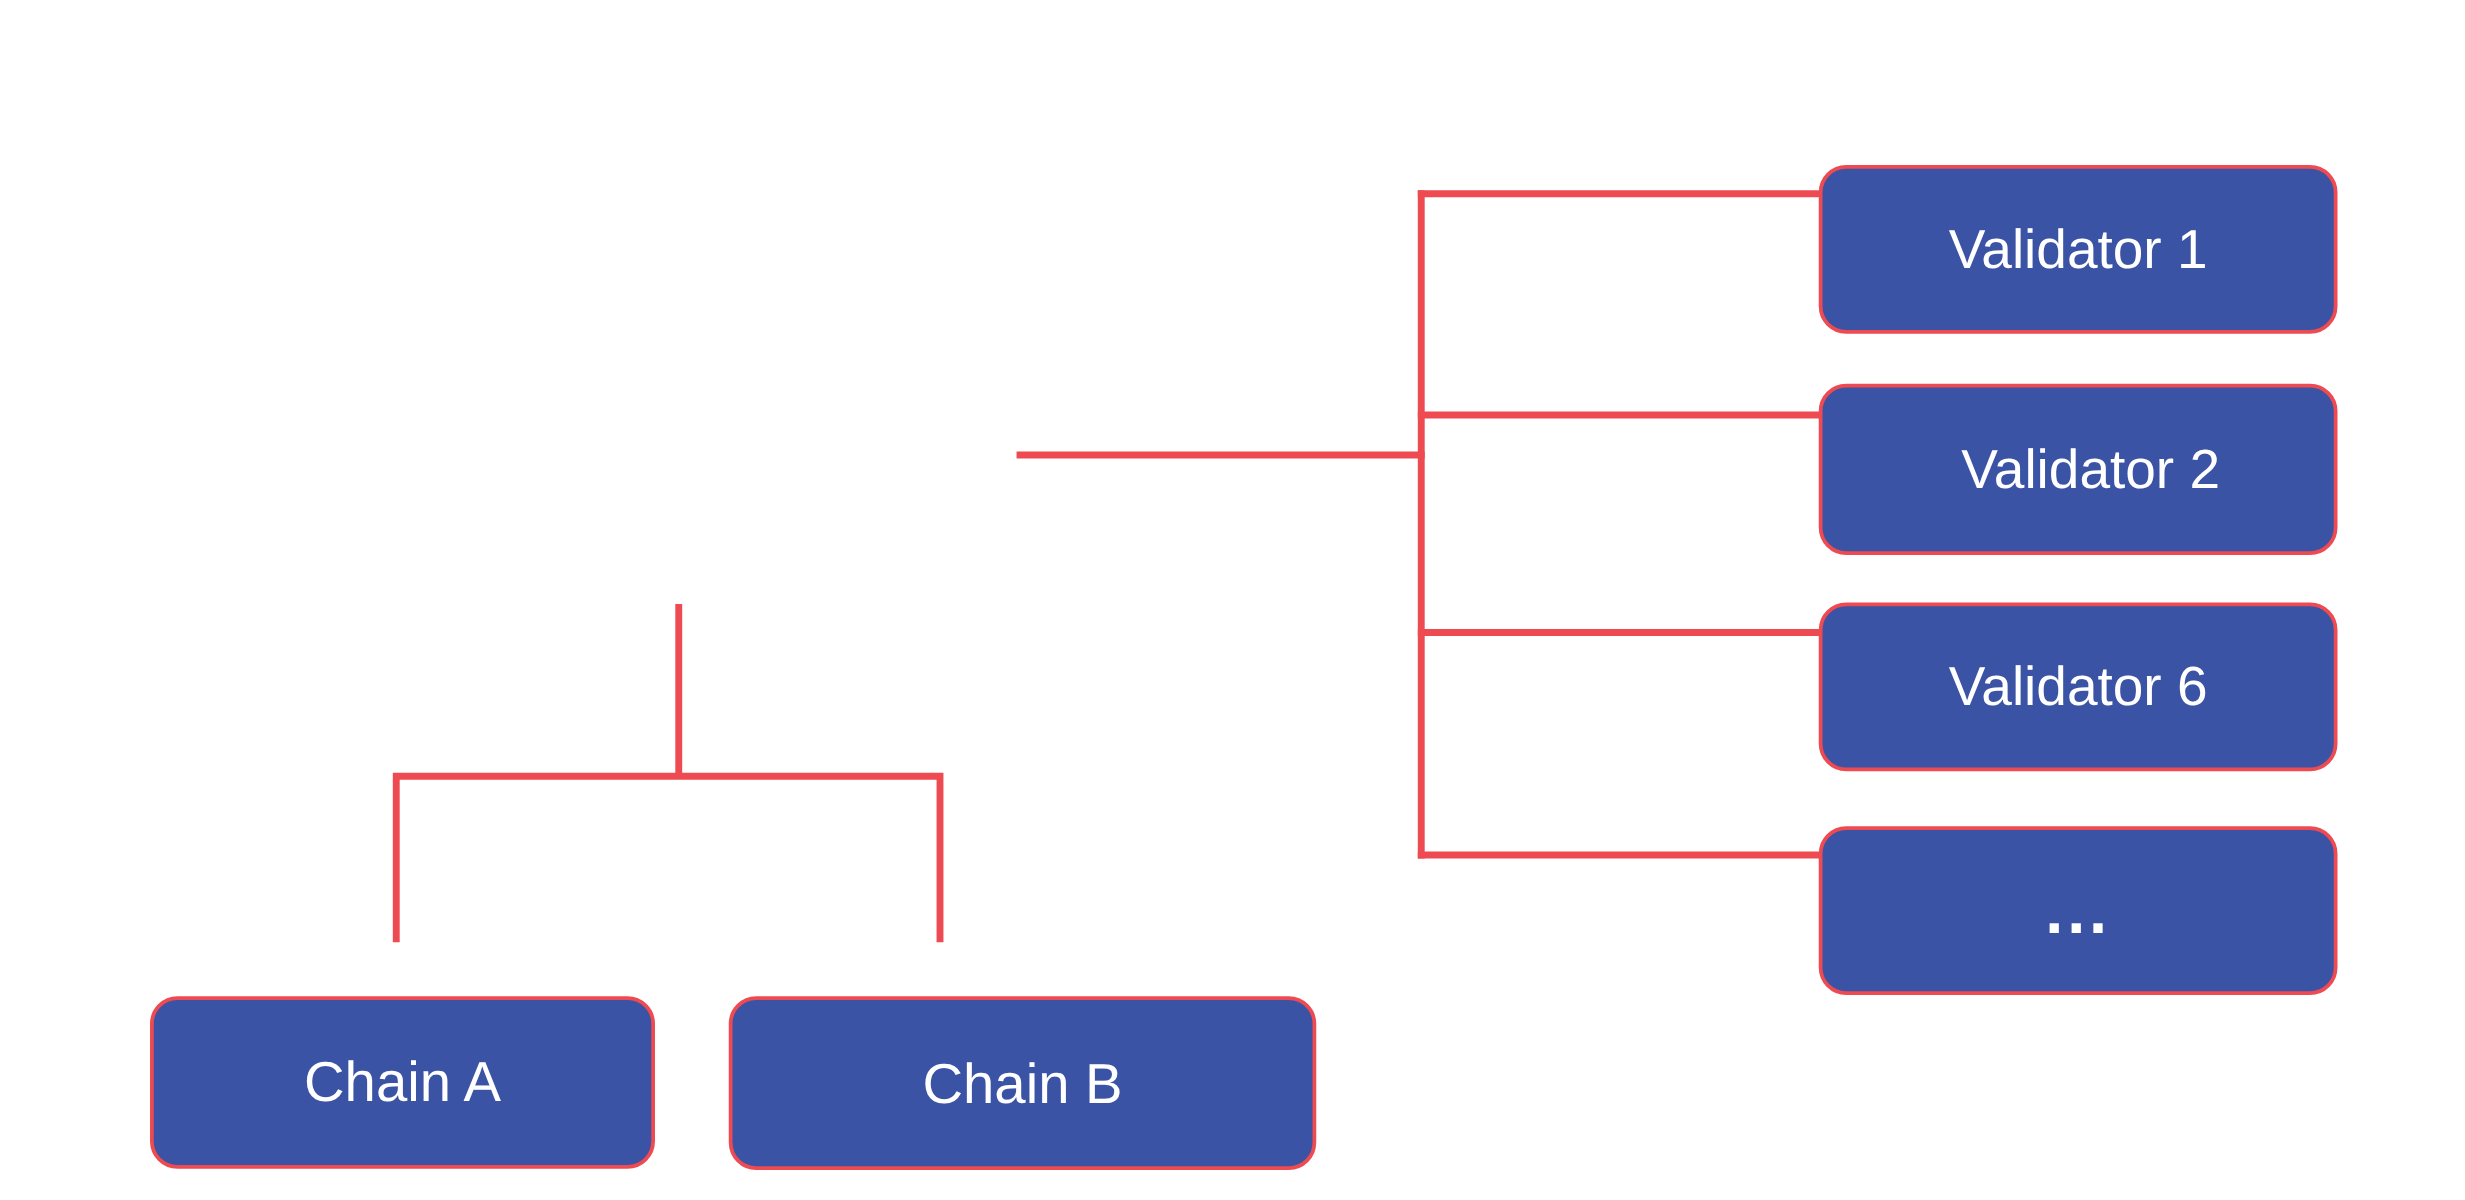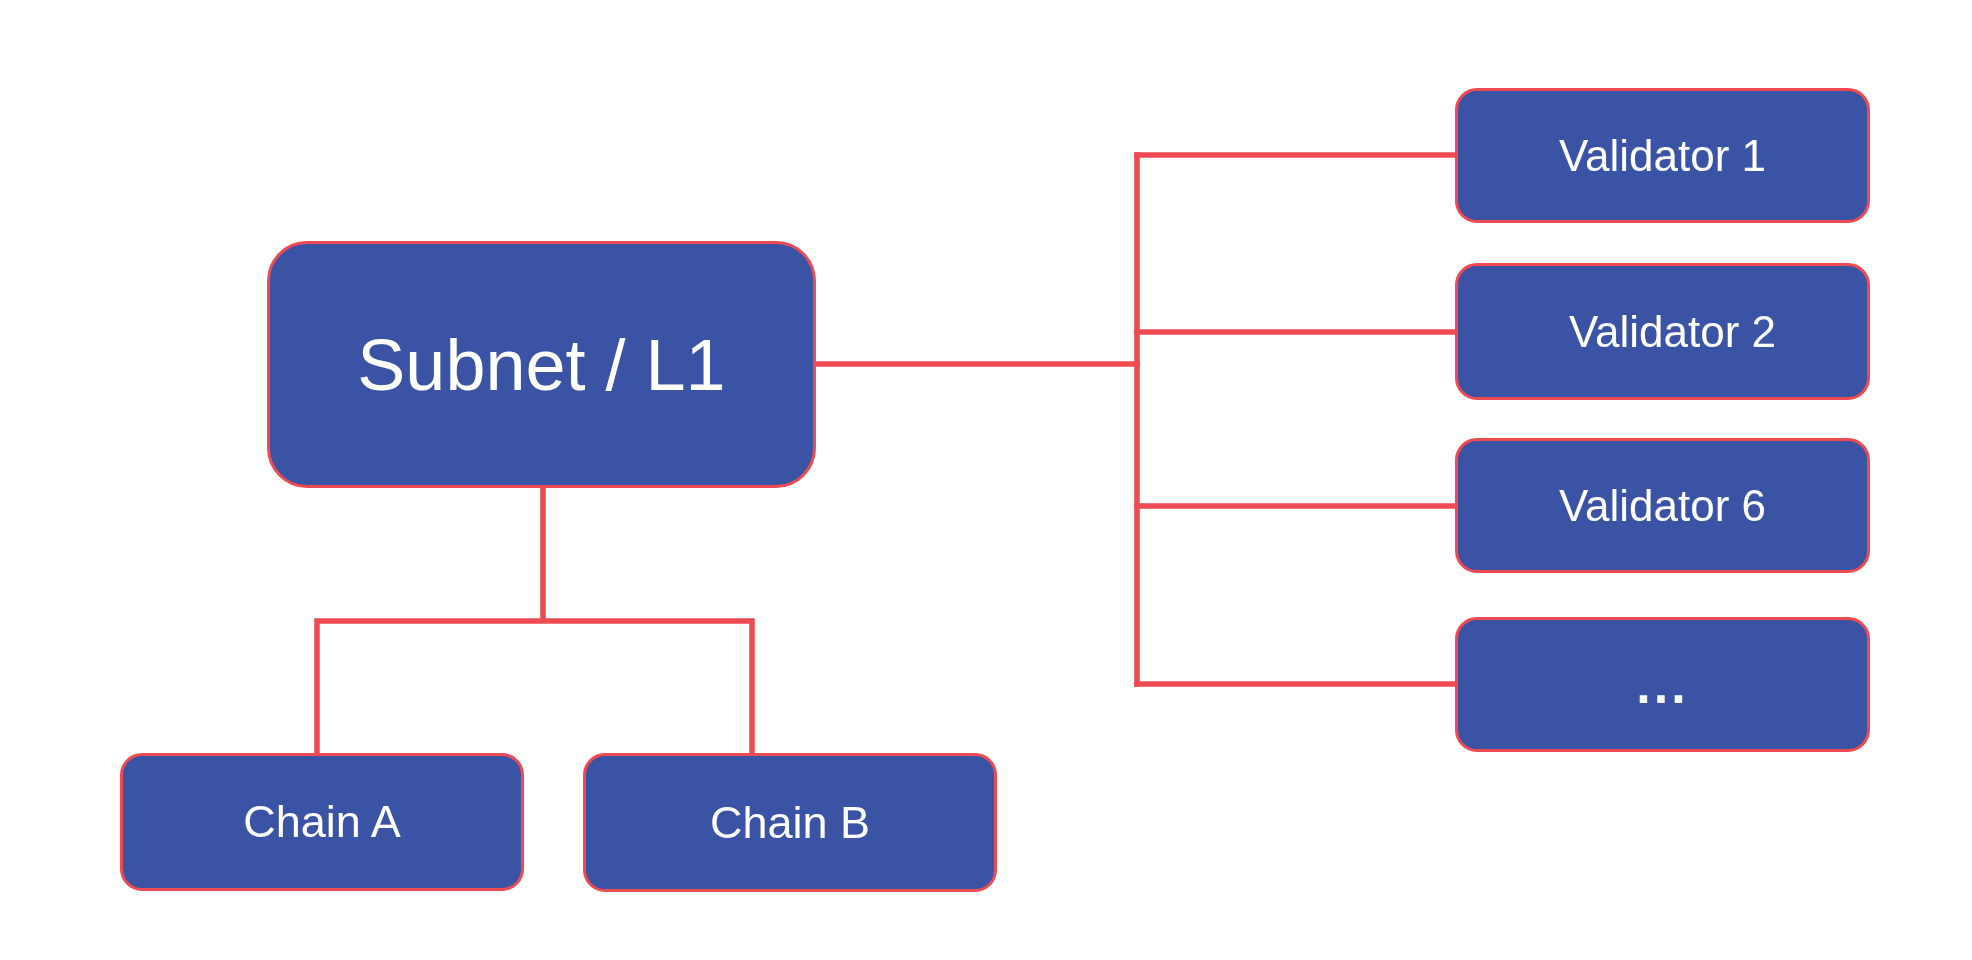--- a/index.html
+++ b/index.html
@@ -24,36 +24,37 @@
   }
   .node {
     position: absolute;
     display: flex;
     align-items: center;
     justify-content: center;
     background: #3b53a5;
     border: 3px solid #ee4a52;
     box-sizing: border-box;
     color: #ffffff;
+    margin-top: 44px;
   }
   .node .label {
     white-space: nowrap;
   }
   .node--subnet {
     left: 267px; top: 241px; width: 549px; height: 247px;
     border-radius: 40px;
     font-size: 72px;
   }
   .node--chain-a {
     left: 120px; top: 753px; width: 404px; height: 138px;
     border-radius: 22px;
     font-size: 45px;
   }
   .node--chain-b {
-    left: 583px; top: 753px; width: 414px; height: 139px;
+    left: 583px; top: 753px; width: 470px; height: 139px;
     border-radius: 22px;
     font-size: 45px;
   }
   .node--validator {
     left: 1455px; width: 415px; height: 135px;
     border-radius: 22px;
     font-size: 44px;
   }
   .node--v1 { top: 88px; }
   .node--v2 { top: 263px; height: 137px; padding-left: 20px; }
@@ -74,23 +75,20 @@
 
       <path d="M1137 155 H1457"></path>
       <path d="M1137 332 H1457"></path>
       <path d="M1137 506 H1457"></path>
       <path d="M1137 684 H1457"></path>
 
       <path d="M543 486 V621 M317 751 V621 H752 V751"></path>
     </g>
   </svg>
 
-  <div class="node node--subnet">
-    <span class="label">Subnet / L1</span>
-  </div>
 
   <div class="node node--validator node--v1">
     <span class="label">Validator 1</span>
   </div>
 
   <div class="node node--validator node--v2">
     <span class="label">Validator 2</span>
   </div>
 
   <div class="node node--validator node--v3">

